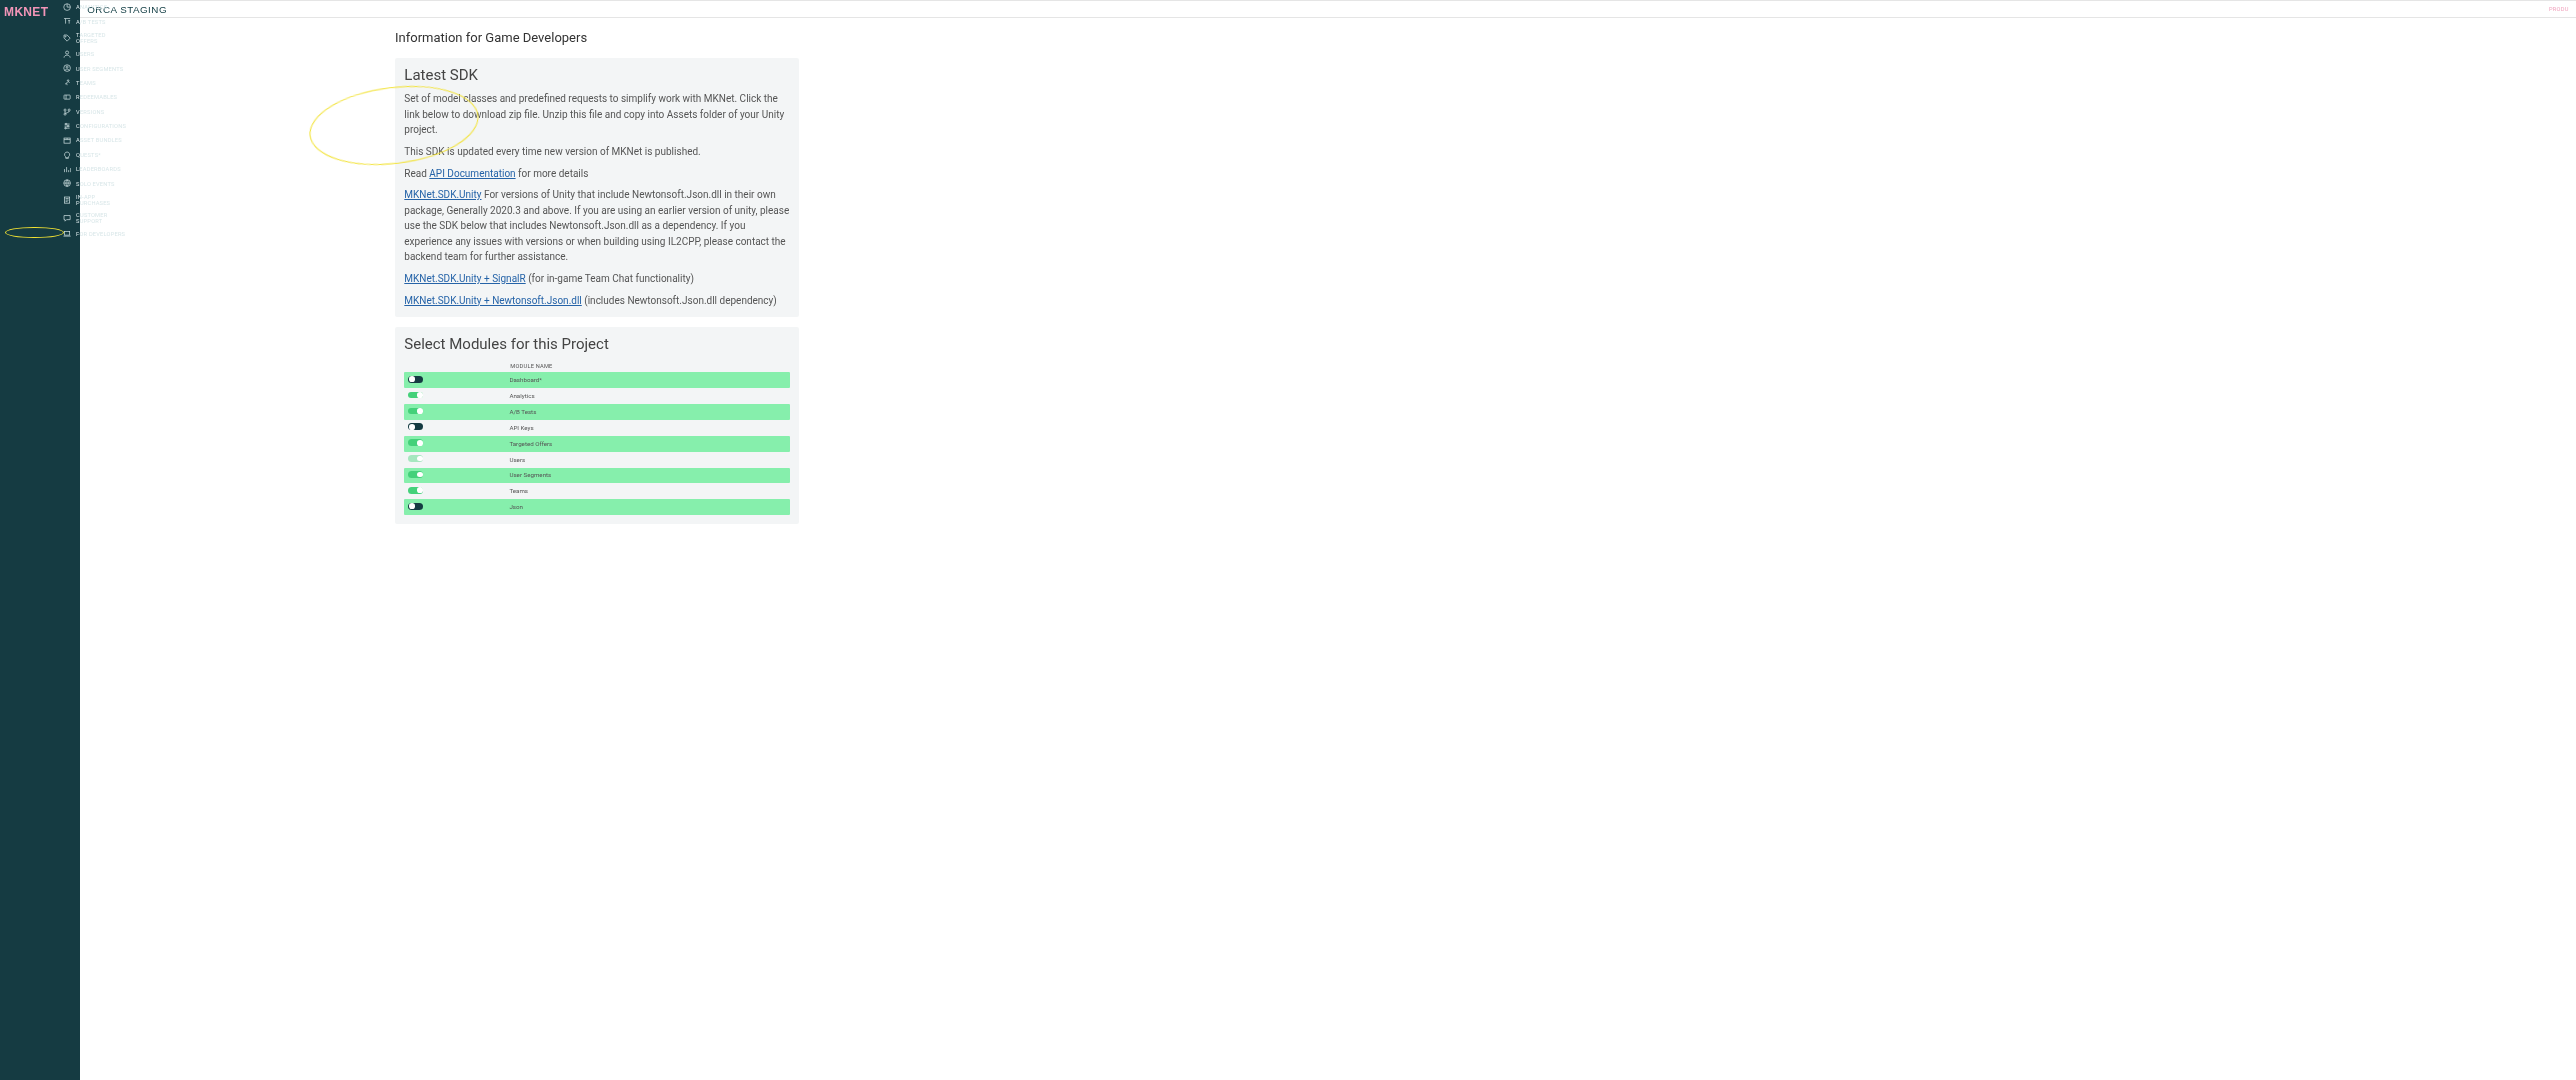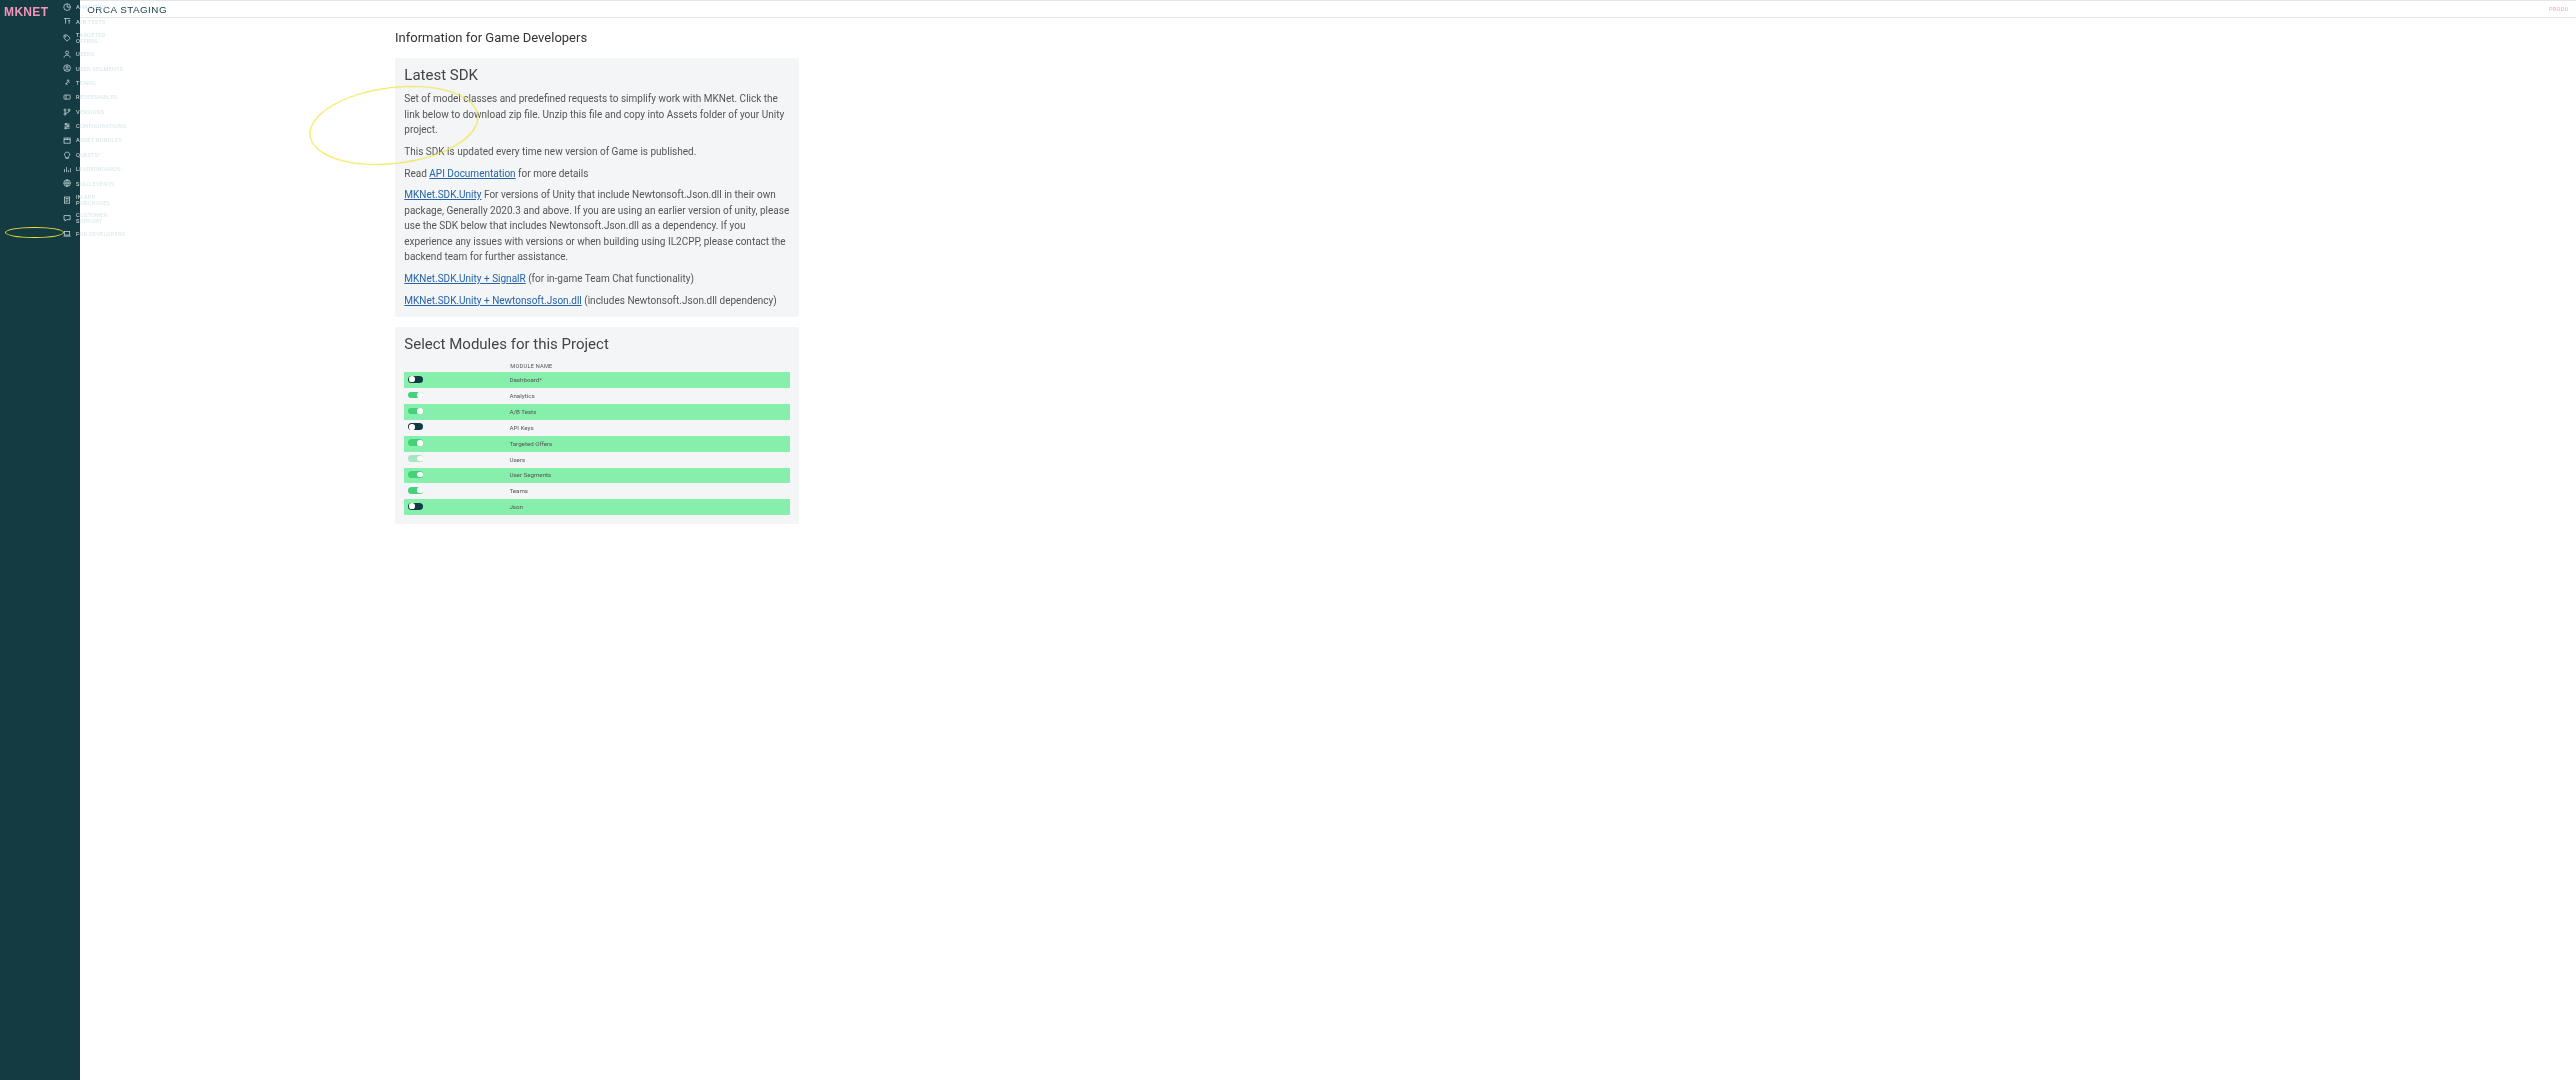--- a/index.html
+++ b/index.html
@@ -257,21 +257,21 @@
       <div class="header-right">PRODU</div>
     </header>
 
     <div class="content">
       <div class="inner">
         <h1 class="page-title">Information for Game Developers</h1>
 
         <section class="card">
           <h2>Latest SDK</h2>
           <p>Set of model classes and predefined requests to simplify work with MKNet. Click the link below to download zip file. Unzip this file and copy into Assets folder of your Unity project.</p>
-          <p>This SDK is updated every time new version of Game is published.</p>
+          <p>This SDK is updated every time new version of MKNet is published.</p>
           <p>
             <span>Read </span><a>API Documentation</a><span> for more details</span>
           </p>
           <p>
             <a>MKNet.SDK.Unity</a><span> For versions of Unity that include Newtonsoft.Json.dll in their own package, Generally 2020.3 and above. If you are using an earlier version of unity, please use the SDK below that includes Newtonsoft.Json.dll as a dependency. If you experience any issues with versions or when building using IL2CPP, please contact the backend team for further assistance.</span>
           </p>
           <p>
             <a>MKNet.SDK.Unity + SignalR</a><span> (for in-game Team Chat functionality)</span>
           </p>
           <p>

